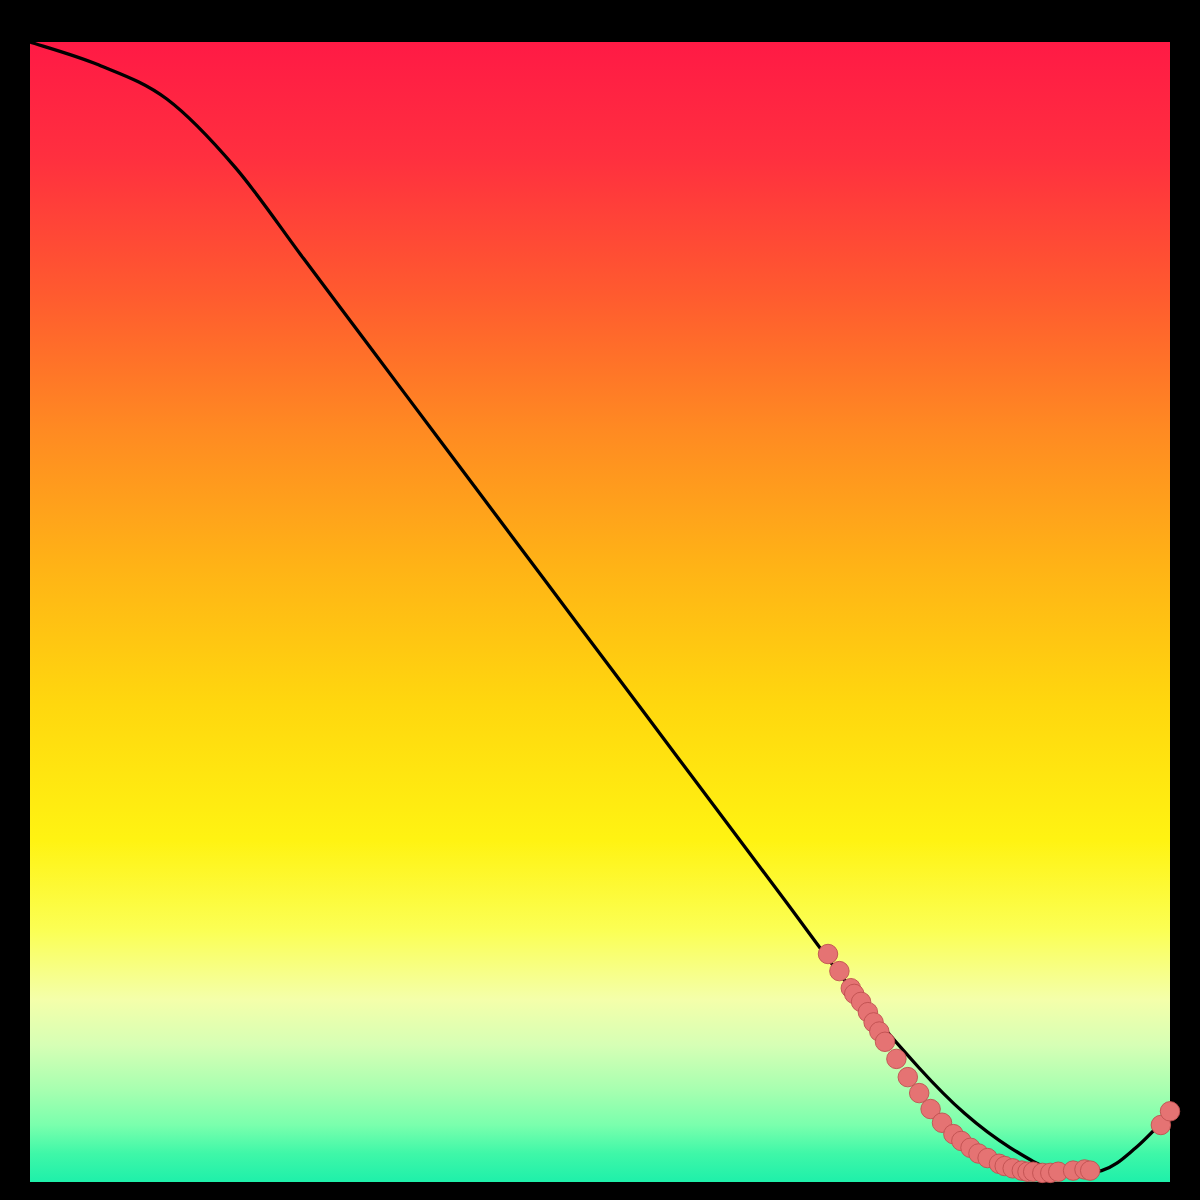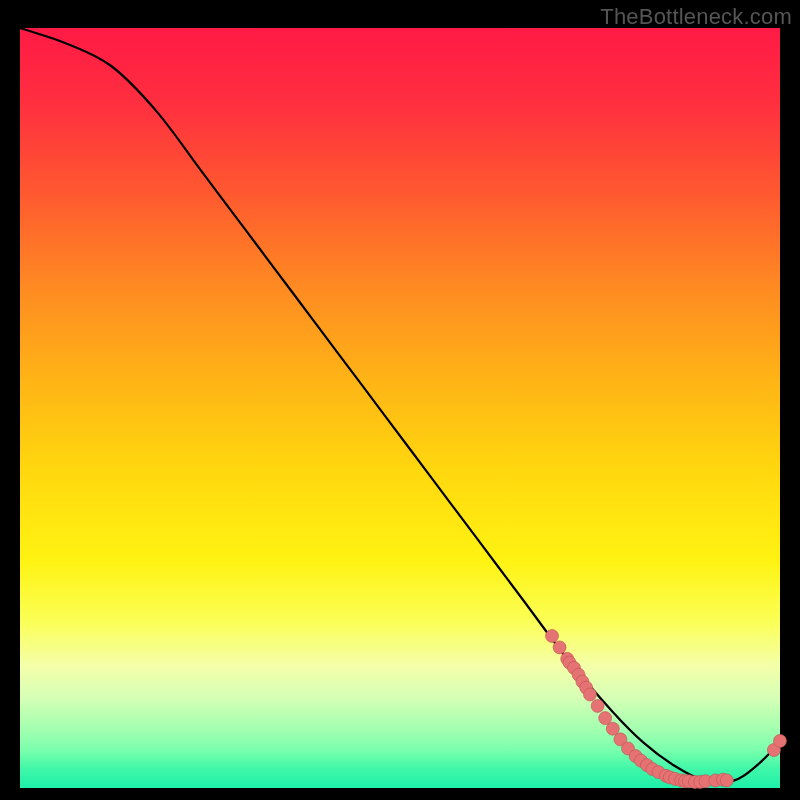--- a/index.html
+++ b/index.html
@@ -68,21 +68,20 @@
   .scatter circle {
     fill: #e57373;
     stroke: #c05050;
     stroke-width: 0.6;
   }
 </style>
 </head>
 <body>
 
 <div class="stage">
-  <div class="watermark">TheBottleneck.com</div>
 
   <div class="plot">
     <svg class="curve" viewBox="0 0 760 760" preserveAspectRatio="none">
       <path class="curve-path" d="M 0.00 0.00 C 7.60 2.53, 30.40 8.87, 45.60 15.20 C 60.80 21.53, 76.00 26.60, 91.20 38.00 C 106.40 49.40, 121.60 65.87, 136.80 83.60 C 152.00 101.33, 167.20 124.13, 182.40 144.40 C 197.60 164.67, 212.80 184.93, 228.00 205.20 C 243.20 225.47, 258.40 245.73, 273.60 266.00 C 288.80 286.27, 304.00 306.53, 319.20 326.80 C 334.40 347.07, 349.60 367.33, 364.80 387.60 C 380.00 407.87, 395.20 428.13, 410.40 448.40 C 425.60 468.67, 440.80 488.93, 456.00 509.20 C 471.20 529.47, 486.40 549.73, 501.60 570.00 C 516.80 590.27, 532.00 611.80, 547.20 630.80 C 562.40 649.80, 580.13 670.07, 592.80 684.00 C 605.47 697.93, 613.07 705.53, 623.20 714.40 C 633.33 723.27, 643.47 730.87, 653.60 737.20 C 663.73 743.53, 673.87 749.87, 684.00 752.40 C 694.13 754.93, 705.53 754.93, 714.40 752.40 C 723.27 749.87, 729.60 743.53, 737.20 737.20 C 744.80 730.87, 756.20 718.20, 760.00 714.40"></path>
       <g class="scatter">
           <circle cx="532.00" cy="608.00" r="6.5"></circle>
           <circle cx="539.60" cy="619.40" r="6.5"></circle>
           <circle cx="547.20" cy="630.80" r="6.5"></circle>
           <circle cx="549.48" cy="634.60" r="6.5"></circle>
           <circle cx="554.04" cy="639.92" r="6.5"></circle>

